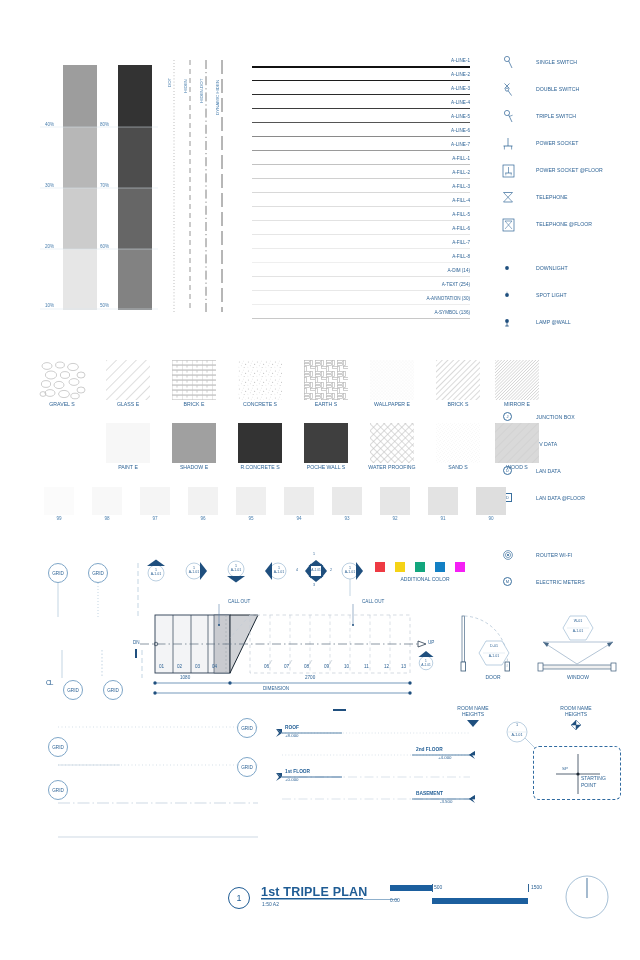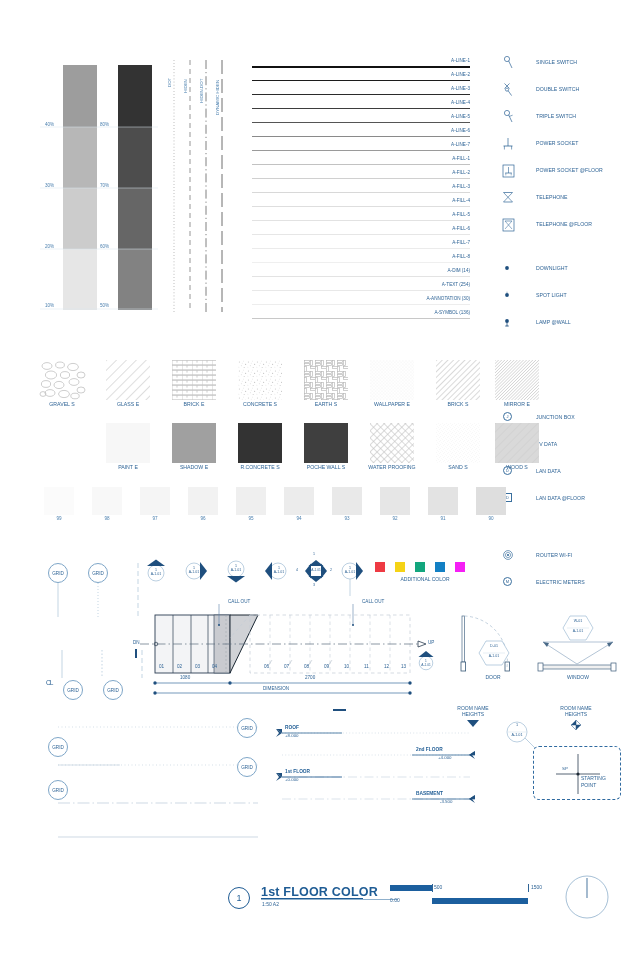--- a/index.html
+++ b/index.html
@@ -857,21 +857,21 @@
         <span>STARTING</span><br>
         <span>POINT</span>
       </div>
     </div>
   </div>
 
   <div class="abs" style="left:228px;top:885px;width:170px;height:30px;">
     <div class="titlenum" style="left:0;top:2px;">
       <span>1</span>
     </div>
-    <div class="bigtitle" style="left:33px;top:0;">1st FLOOR COLOR</div>
+    <div class="bigtitle" style="left:33px;top:0;">1st TRIPLE PLAN</div>
     <div class="subtitle" style="left:34px;top:16px;">1:50 A2</div>
     <div class="abs" style="left:33px;top:14px;width:137px;height:0.9px;background:#8fb0cc;"></div>
     <div class="abs" style="left:33px;top:13px;width:102px;height:1.4px;background:#1f5c94;"></div>
   </div>
 
   <div class="abs" style="left:390px;top:884px;width:160px;height:30px;">
     <div class="abs" style="left:0;top:1px;width:42px;height:6px;background:#1c5f9e;"></div>
     <div class="abs" style="left:44px;top:0;font-size:5px;color:#2f6496;">500</div>
     <div class="abs" style="left:42px;top:0;width:0.8px;height:8px;background:#2f6496;"></div>
     <div class="abs" style="left:138px;top:0;width:0.8px;height:8px;background:#2f6496;"></div>

